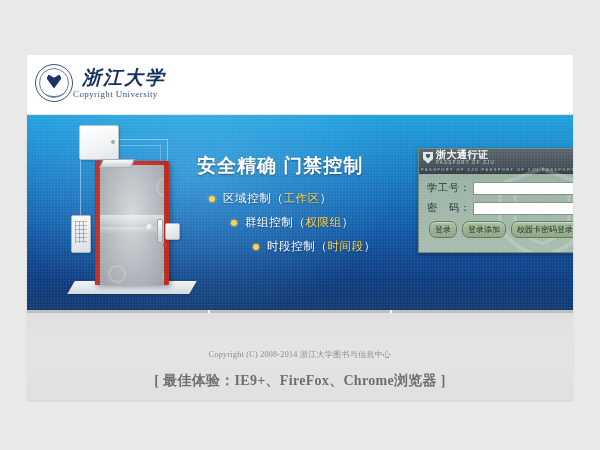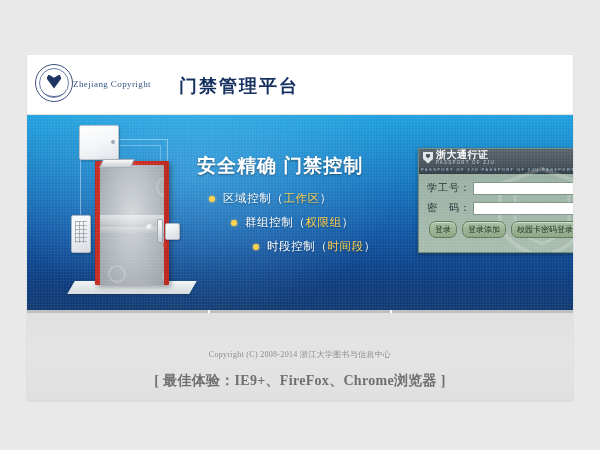--- a/index.html
+++ b/index.html
@@ -277,24 +277,24 @@
 <div id="canvas">
   <div id="page">
 
     <div id="header">
       <div id="logo-wrap">
         <div class="seal">
           <div class="seal-heart"></div>
           <div class="seal-arc"></div>
         </div>
         <div>
-          <div id="zju-en">Zhejiang Copyright</div>
-        </div>
-      </div>
-      <div id="site-title">门禁管理平台</div>
+          <div id="zju-cn">浙江大学</div>
+          <div id="zju-en">Copyright University</div>
+        </div>
+      </div>
     </div>
 
     <div id="banner">
       <div id="banner-glow"></div>
 
       <div id="illus">
         <div class="wire w2"></div>
         <div class="wire w3"></div>
         <div class="wire w4"></div>
         <div class="wire w5"></div>

